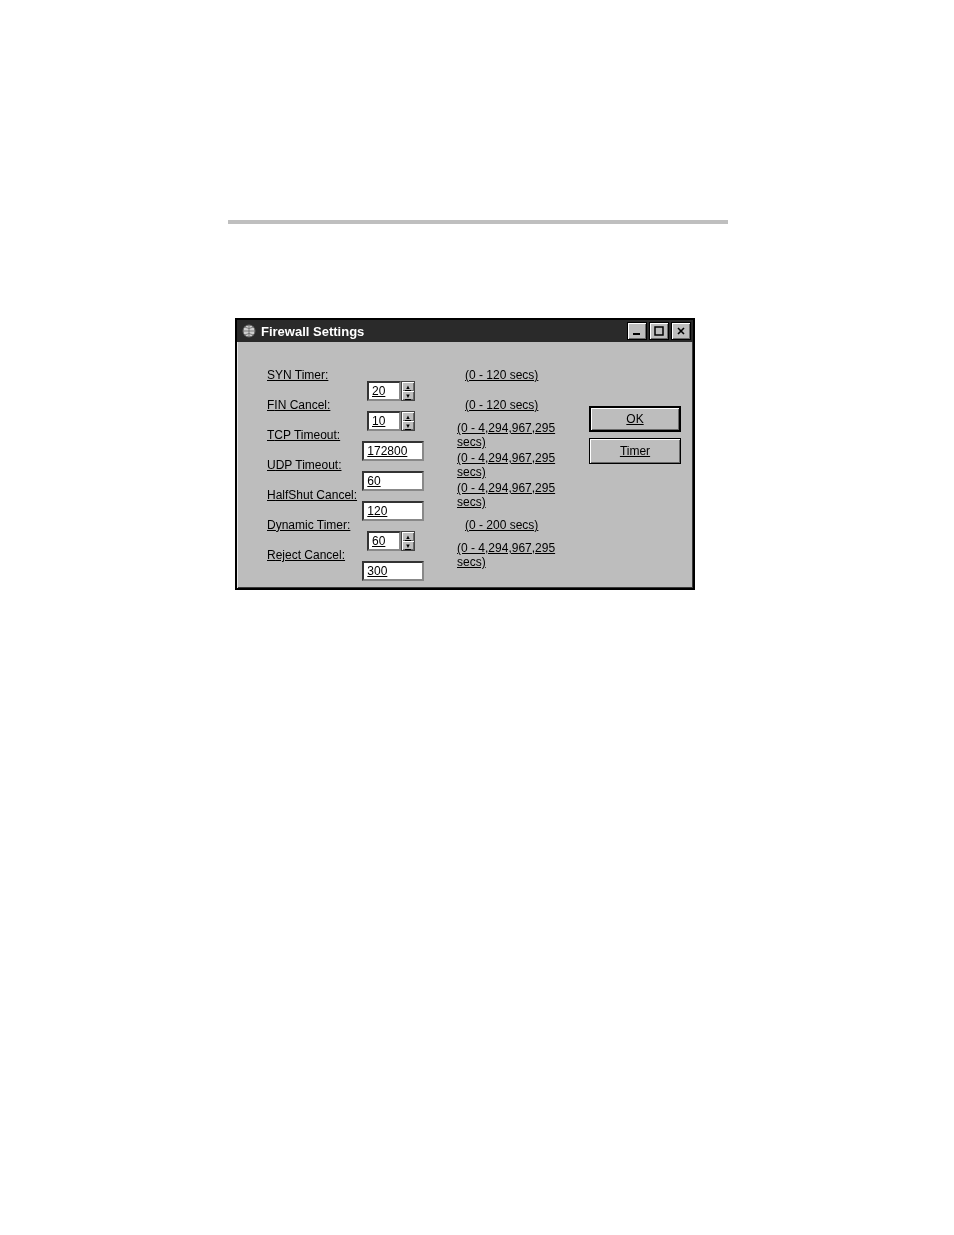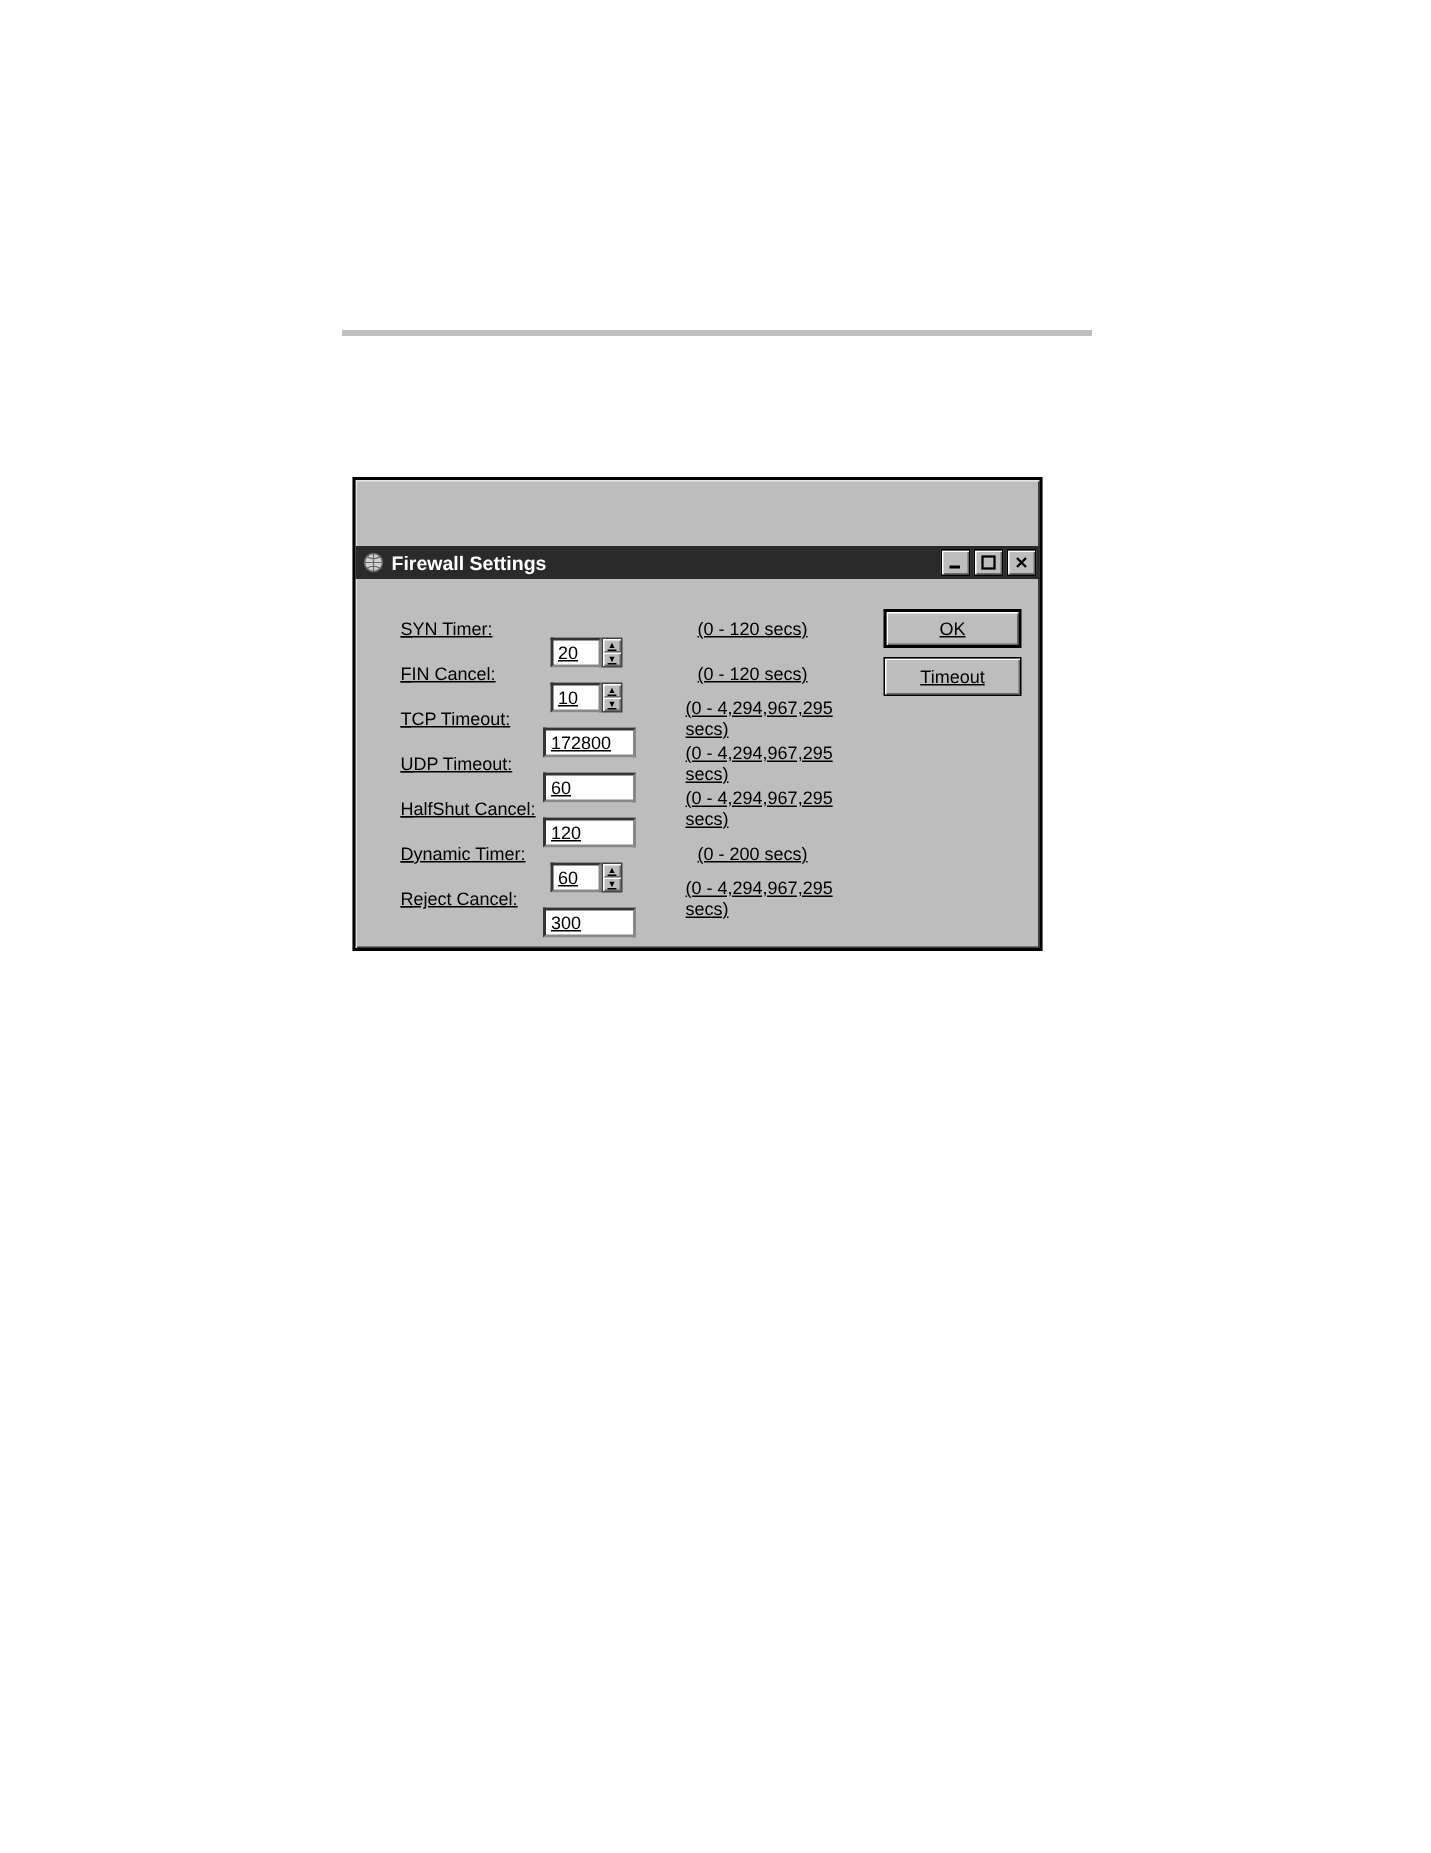--- a/index.html
+++ b/index.html
@@ -35,21 +35,20 @@
     background: #bdbdbd;
     box-shadow: inset 1px 1px 0 #e6e6e6, inset -1px -1px 0 #3a3a3a;
   }
   .titlebar {
     display: flex;
     align-items: center;
     background: #2a2a2a;
     color: #fff;
     height: 22px;
     padding: 0 2px 0 4px;
-    margin-top: 44px;
   }
   .titlebar .title-icon {
     width: 16px;
     height: 16px;
     margin-right: 4px;
     display: inline-flex;
     align-items: center;
     justify-content: center;
   }
   .titlebar .title-text {
@@ -140,20 +139,21 @@
     font-size: 12px;
     color: #000;
   }
   .buttons {
     width: 92px;
     display: flex;
     flex-direction: column;
     gap: 6px;
     padding-top: 2px;
     margin-left: 8px;
+    margin-top: 44px;
   }
   .btn {
     height: 26px;
     background: #bdbdbd;
     border: 1px solid #000;
     box-shadow: inset 1px 1px 0 #fff, inset -1px -1px 0 #6a6a6a;
     font-size: 12px;
     font-family: inherit;
     cursor: default;
   }
@@ -263,17 +263,17 @@
           <span class="field">
             <input class="input med" value="300" style="">
           </span>
           <span class="hint">(0 - 4,294,967,295 secs)</span>
         </div>
 
       </div>
 
       <div class="buttons">
         <button class="btn default">OK</button>
-        <button class="btn">Timeout</button>
+        <button class="btn">Timer</button>
       </div>
     </div>
   </div>
 </div>
 
 </body></html>

